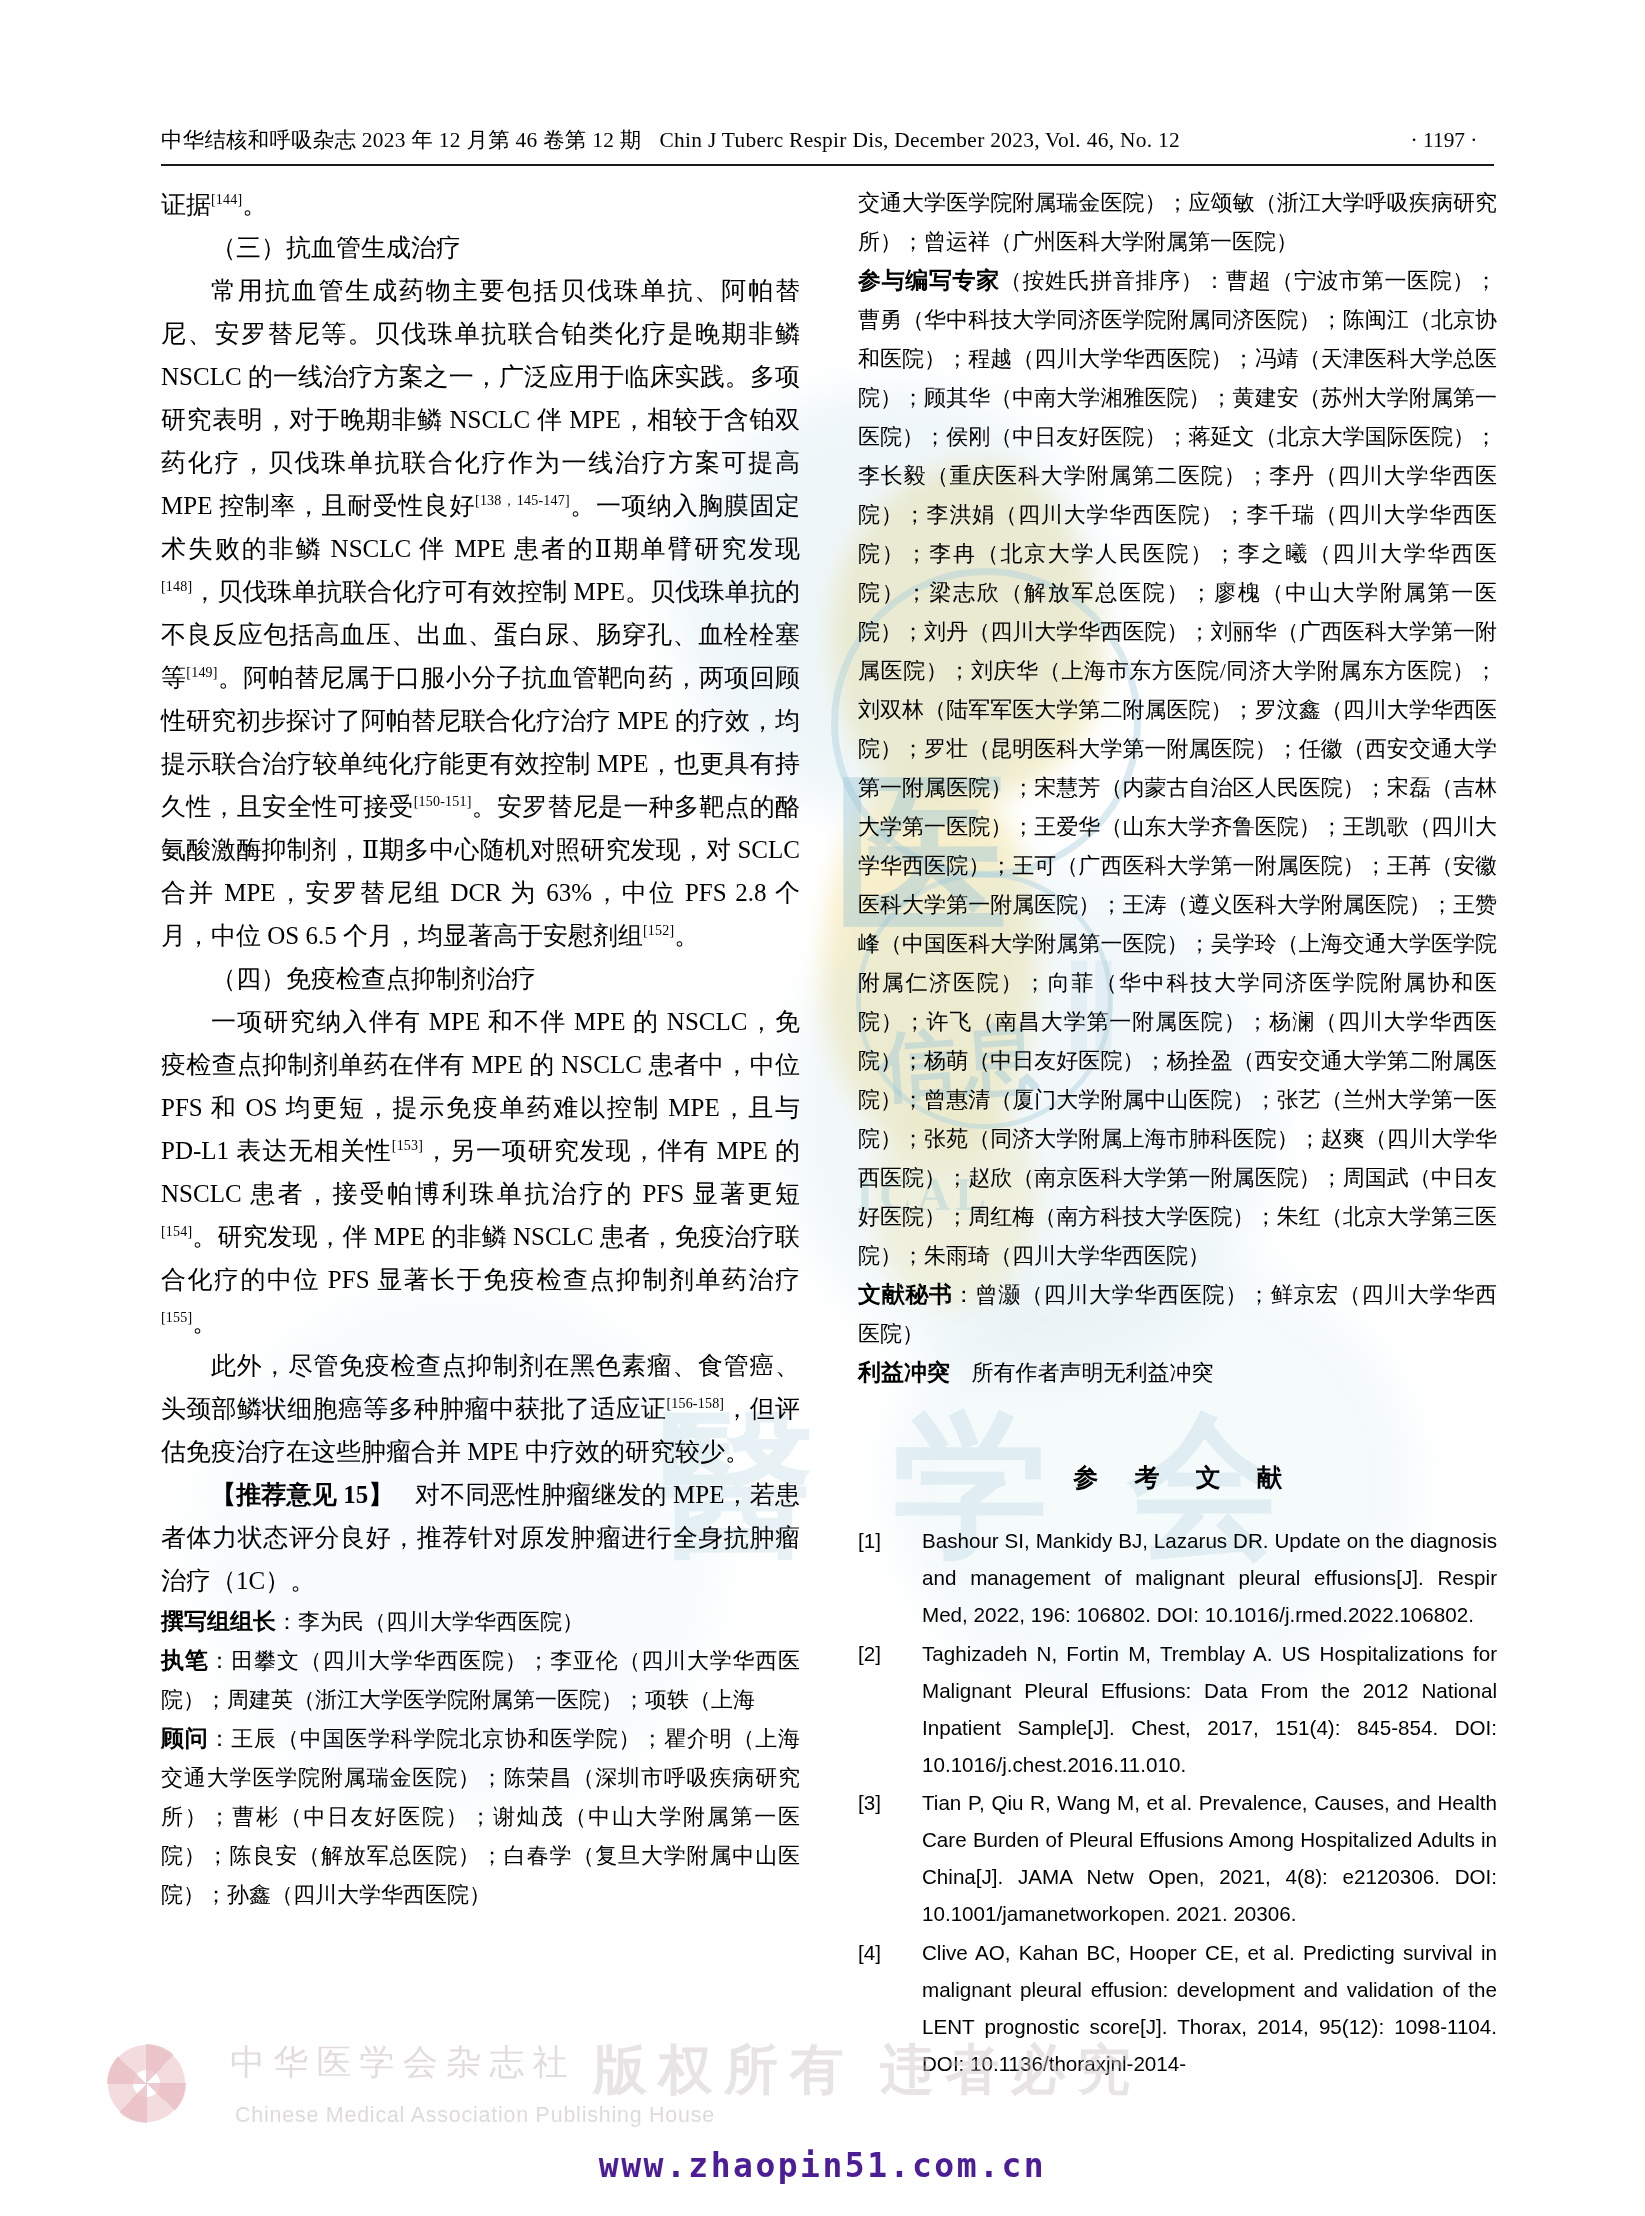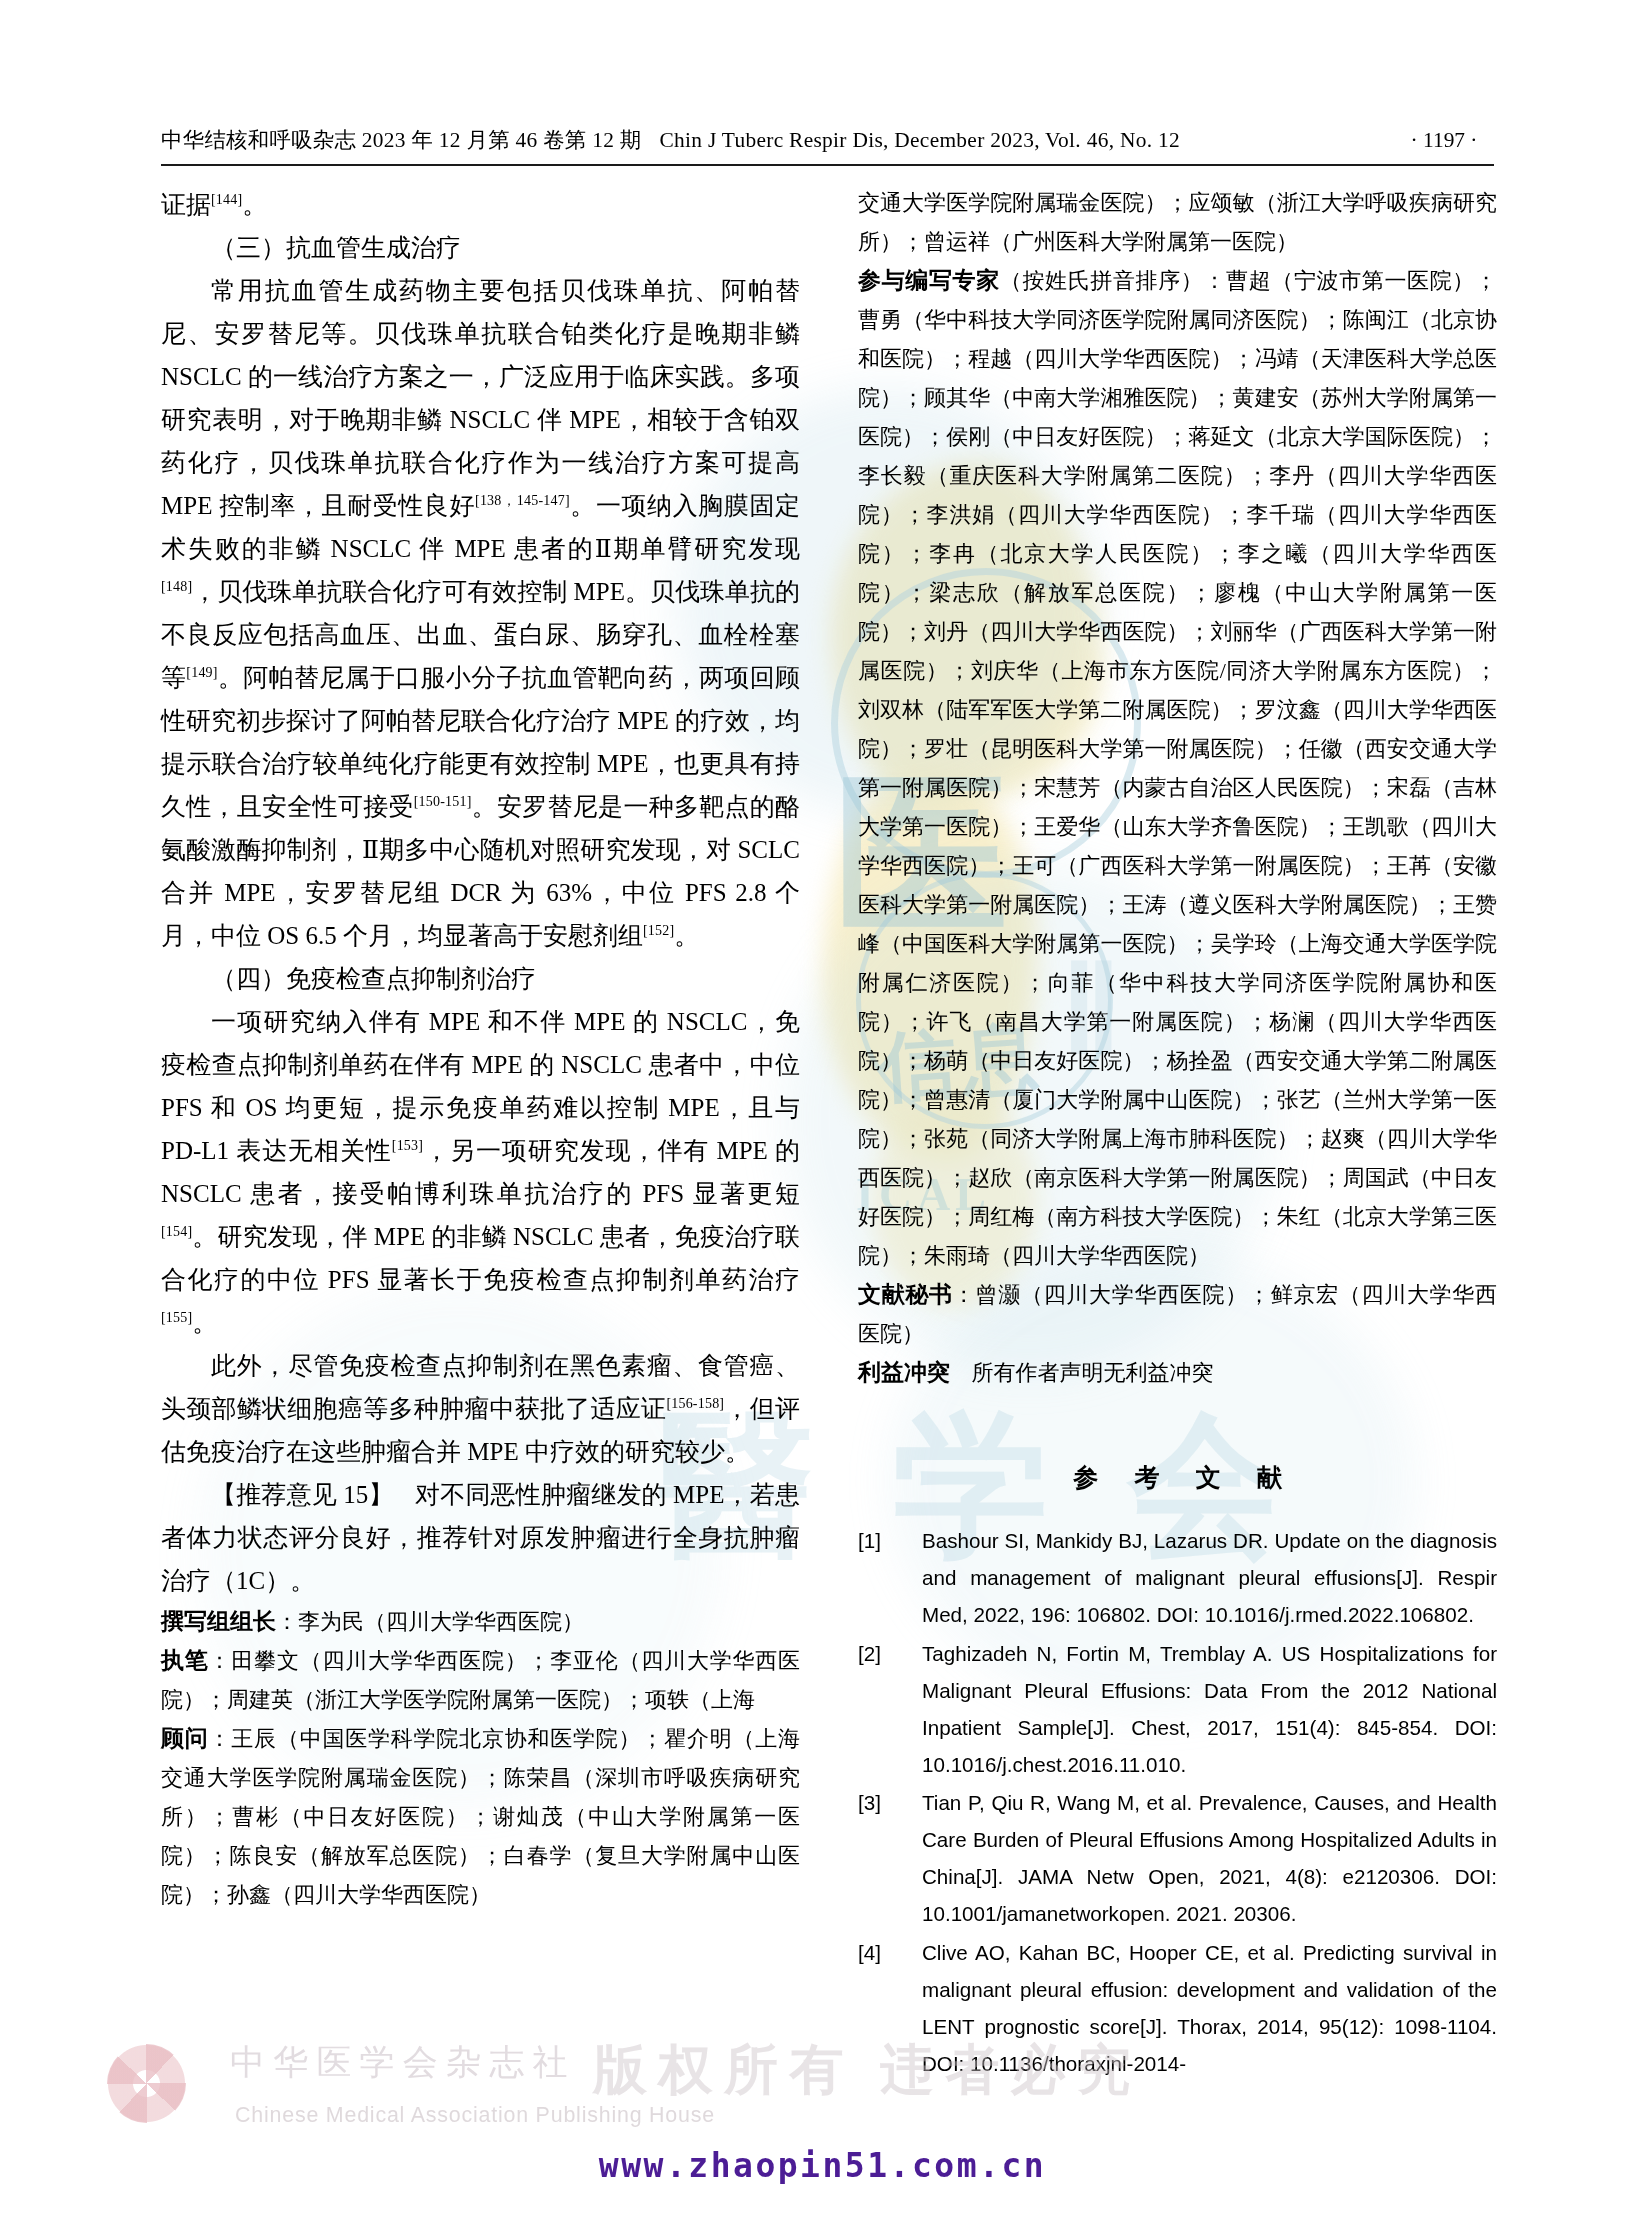--- a/index.html
+++ b/index.html
@@ -114,21 +114,21 @@
     line-height: 43px;
     margin: 0;
     text-indent: 50px;
   }
   sup.ref {
     font-size: 14px;
     vertical-align: super;
     line-height: 0;
     letter-spacing: 0.2px;
   }
-  .bold-label { font-weight: 400; }
+  .bold-label { font-weight: 700; }
 
   
   .roster-p {
     font-size: 22px;
     line-height: 39px;
     text-align: justify;
     text-justify: inter-ideograph;
     margin: 0;
   }
   .roster-p .rl {

